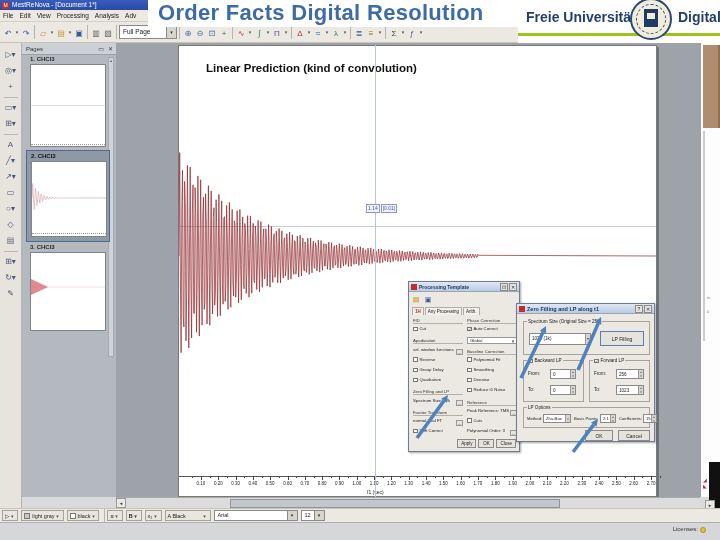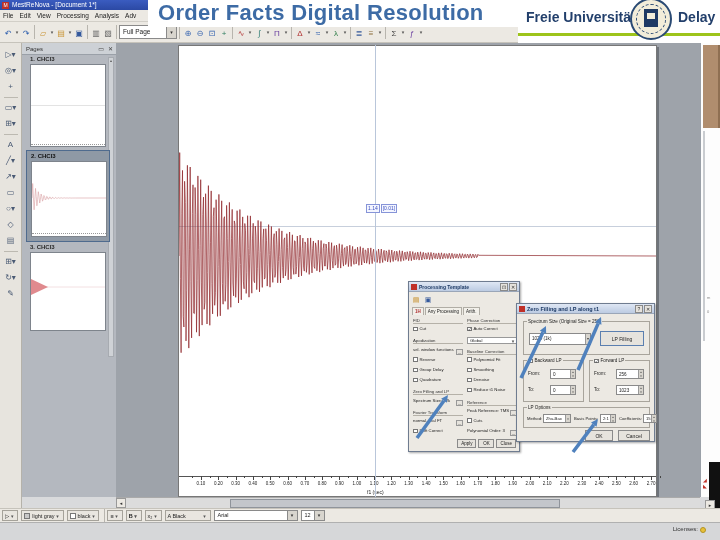--- a/index.html
+++ b/index.html
@@ -214,20 +214,21 @@
     <div class="abs thumb-box" style="left:8px;top:209px;width:76px;height:79px;">
       <svg width="74" height="77">
         <line x1="0" y1="34" x2="74" y2="34" stroke="#f0d8da" stroke-width="0.8"></line>
         <polygon points="0,26 17,34 0,42" fill="#e08a8e"></polygon>
       </svg>
     </div>
   </div>
 
   <div class="abs" id="canvas"></div>
   <div class="abs" id="page">
+    <div class="abs" id="page-heading">Linear Prediction (kind of convolution)</div>
     <div class="abs" id="hline"></div>
     <svg class="abs" width="479" height="452" style="left:0;top:0;">
       <path id="fidpath" fill="none" stroke-width="0.7" stroke="#8e2428" d="M0 210L0.0 210.0L0.7 106.6L1.4 232.3L2.1 306.7L2.8 167.2L3.5 124.4L4.2 270.5L4.9 281.0L5.6 135.3L6.3 156.5L7.0 294.9L7.7 244.2L8.4 119.3L9.1 196.0L9.8 302.1L10.5 203.9L11.2 121.0L11.9 235.2L12.6 291.9L13.3 167.5L14.0 138.8L14.7 267.1L15.4 267.6L16.1 141.5L16.8 168.2L17.5 286.2L18.2 234.5L18.9 129.9L19.6 203.2L20.3 290.1L21.0 199.4L21.7 133.7L22.4 236.9L23.1 279.1L23.8 168.7L24.5 151.1L25.2 263.3L25.9 256.3L26.6 147.7L27.3 178.0L28.0 278.0L28.7 226.7L29.4 139.6L30.1 208.8L30.8 279.3L31.5 196.2L32.2 144.9L32.9 237.6L33.6 267.9L34.3 170.4L35.0 161.7L35.7 259.3L36.4 246.7L37.1 153.7L37.8 186.1L38.5 270.4L39.2 220.4L39.9 148.4L40.6 213.1L41.3 269.8L42.0 194.1L42.7 154.8L43.4 237.6L44.1 258.2L44.8 172.5L45.5 170.7L46.2 255.3L46.9 238.8L47.6 159.4L48.3 192.7L49.0 263.4L49.7 215.4L50.4 156.4L51.1 216.2L51.8 261.3L52.5 192.8L53.2 163.4L53.9 237.0L54.6 249.9L55.3 174.9L56.0 178.4L56.7 251.3L57.4 232.1L58.1 164.7L58.8 198.1L59.5 257.0L60.2 211.6L60.9 163.5L61.6 218.5L62.3 253.8L63.0 192.2L63.7 170.9L64.4 235.9L65.1 242.8L65.8 177.5L66.5 184.8L67.2 247.4L67.9 226.6L68.6 169.7L69.3 202.4L70.0 251.2L70.7 208.6L71.4 169.9L72.1 220.0L72.8 247.2L73.5 192.1L74.2 177.3L74.9 234.6L75.6 236.7L76.3 180.1L77.0 190.2L77.7 243.6L78.4 222.2L79.1 174.4L79.8 205.8L80.5 245.9L81.2 206.4L81.9 175.5L82.6 221.0L83.3 241.4L84.0 192.4L84.7 182.9L85.4 233.1L86.1 231.6L86.8 182.7L87.5 194.7L88.2 240.1L88.9 218.5L89.6 178.6L90.3 208.4L91.0 241.2L91.7 204.8L92.4 180.5L93.1 221.5L93.8 236.4L94.5 193.1L95.2 187.7L95.9 231.4L96.6 227.2L97.3 185.2L98.0 198.4L98.7 236.8L99.4 215.6L100.1 182.5L100.8 210.5L101.5 236.9L102.2 203.7L102.9 184.9L103.6 221.6L104.3 232.1L105.0 193.9L105.7 191.8L106.4 229.8L107.1 223.6L107.8 187.7L108.5 201.5L109.2 233.8L109.9 213.2L110.6 186.0L111.3 212.0L112.0 233.1L112.7 203.0L113.4 188.8L114.1 221.4L114.8 228.4L115.5 194.8L116.2 195.3L116.9 228.1L117.6 220.6L118.3 190.0L119.0 204.0L119.7 231.0L120.4 211.4L121.1 189.1L121.8 213.1L122.5 229.8L123.2 202.6L123.9 192.1L124.6 221.1L125.3 225.1L126.0 195.9L126.7 198.2L127.4 226.4L128.1 218.0L128.8 192.1L129.5 206.0L130.2 228.4L130.9 210.0L131.6 191.9L132.3 213.9L133.0 226.9L133.7 202.5L134.4 195.1L135.1 220.6L135.8 222.4L136.5 196.9L137.2 200.7L137.9 224.8L138.6 216.0L139.3 194.2L140.0 207.6L140.7 226.1L141.4 208.9L142.1 194.5L142.8 214.4L143.5 224.3L144.2 202.6L144.9 197.6L145.6 220.0L146.3 220.0L147.0 198.0L147.7 202.7L148.4 223.3L149.1 214.3L149.8 196.0L150.5 208.8L151.2 224.0L151.9 208.1L152.6 196.7L153.3 214.7L154.0 222.1L154.7 202.8L155.4 199.7L156.1 219.3L156.8 218.1L157.5 199.1L158.2 204.4L158.9 221.9L159.6 212.9L160.3 197.7L161.0 209.8L161.7 222.1L162.4 207.6L163.1 198.6L163.8 214.8L164.5 220.1L165.2 203.1L165.9 201.6L166.6 218.6L167.3 216.4L168.0 200.2L168.7 205.8L169.4 220.6L170.1 211.8L170.8 199.2L171.5 210.5L172.2 220.4L172.9 207.2L173.6 200.4L174.3 214.8L175.0 218.4L175.7 203.5L176.4 203.2L177.1 217.9L177.8 215.0L178.5 201.2L179.2 207.0L179.9 219.3L180.6 210.9L181.3 200.6L182.0 211.1L182.7 219.0L183.4 207.0L184.1 201.9L184.8 214.7L185.5 217.0L186.2 203.9L186.9 204.5L187.6 217.2L188.3 213.9L189.0 202.1L189.7 207.9L190.4 218.2L191.1 210.3L191.8 201.9L192.5 211.5L193.2 217.6L193.9 206.9L194.6 203.2L195.3 214.5L196.0 215.7L196.7 204.3L197.4 205.6L198.1 216.5L198.8 212.9L199.5 203.0L200.2 208.7L200.9 217.2L201.6 209.8L202.3 203.0L203.0 211.8L203.7 216.5L204.4 206.9L205.1 204.3L205.8 214.3L206.5 214.7L207.2 204.8L207.9 206.5L208.6 215.9L209.3 212.1L210.0 203.8L210.7 209.3L211.4 216.3L212.1 209.4L212.8 204.0L213.5 211.9L214.2 215.5L214.9 206.9L215.6 205.3L216.3 214.0L217.0 213.8L217.7 205.2L218.4 207.3L219.1 215.3L219.8 211.5L220.5 204.5L221.2 209.7L221.9 215.4L222.6 209.1L223.3 204.9L224.0 212.0L224.7 214.6L225.4 207.0L226.1 206.1L226.8 213.7L227.5 213.0L228.2 205.7L228.9 208.0L229.6 214.7L230.3 211.0L231.0 205.2L231.7 210.1L232.4 214.7L233.1 208.9L233.8 205.6L234.5 212.0L235.2 213.9L235.9 207.2L236.6 206.8L237.3 213.5L238.0 212.4L238.7 206.1L239.4 208.5L240.1 214.1L240.8 210.6L241.5 205.8L242.2 210.4L242.9 214.0L243.6 208.8L244.3 206.3L245.0 212.0L245.7 213.2L246.4 207.3L247.1 207.4L247.8 213.2L248.5 211.8L249.2 206.5L249.9 208.9L250.6 213.7L251.3 210.2L252.0 206.4L252.7 210.5L253.4 213.5L254.1 208.7L254.8 206.9L255.5 211.9L256.2 212.6L256.9 207.5L257.6 207.9L258.3 212.9L259.0 211.4L259.7 206.9L260.4 209.3L261.1 213.2L261.8 210.0L262.5 206.8L263.2 210.7L263.9 212.9L264.6 208.7L265.3 207.4L266.0 211.8L266.7 212.2L267.4 207.7L268.1 208.4L268.8 212.6L269.5 211.0L270.2 207.2L270.9 209.6L271.6 212.8L272.3 209.8L273.0 207.3L273.7 210.8L274.4 212.5L275.1 208.7L275.8 207.8L276.5 211.7L277.2 211.8L277.9 207.9L278.6 208.7L279.3 212.3L280.0 210.7L280.7 207.6L281.4 209.8L282.1 212.4L282.8 209.7L283.5 207.7L284.2 210.8L284.9 212.1L285.6 208.7L286.3 208.2L287.0 211.6L287.7 211.4L288.4 208.1L289.1 209.0L289.8 212.1L290.5 210.5L291.2 207.9L291.9 210.0L292.6 212.1L293.3 209.6L294.0 208.0L294.7 210.8L295.4 211.8L296.1 208.8L296.8 208.5L297.5 211.5L298.2 211.1L298.9 208.3L299.6 209.3L477 210"></path>
     </svg>
     <div class="abs" id="axis-line"></div>
     <div id="axis-ticks">
         <div class="tickmark" style="left: 22px; top: 430px; height: 4px;"></div>
         <div class="ticklabel" style="left: 22px; top: 435px;">0.10</div>
         <div class="tickmark" style="left: 30.65px; top: 430px; height: 2px;"></div>
         <div class="tickmark" style="left: 39.31px; top: 430px; height: 4px;"></div>
@@ -514,21 +515,21 @@
     <div class="dlg-push" style="left:68px;top:126px;width:28px;height:11px;line-height:10px;">OK</div>
     <div class="dlg-push" style="left:101px;top:126px;width:32px;height:11px;line-height:10px;">Cancel</div>
   </div>
 
   <div class="abs" id="title-band">
     <div class="abs" id="slide-title" style="color: rgb(61, 107, 165);">Order Facts Digital Resolution</div>
   </div>
   <div class="abs" id="logo-band">
     <div class="abs" id="green-rule" style="background: rgb(157, 196, 27);"></div>
     <div class="abs" id="logo-left" style="color: rgb(34, 63, 107);">Freie Universität</div>
-    <div class="abs" id="logo-right" style="color: rgb(34, 63, 107);">Delay</div>
+    <div class="abs" id="logo-right" style="color: rgb(34, 63, 107);">Digital</div>
     <div class="abs" id="seal">
       <div class="abs" id="seal-inner"></div>
       <div class="abs" id="seal-shield"></div>
       <div class="abs" id="seal-book"></div>
     </div>
   </div>
 
   <svg class="abs" id="arrows" width="720" height="540">
       <line x1="417" y1="438" x2="443.90638897236784" y2="400.6782346512317" stroke="#4f81bd" stroke-width="3.5"></line>
       <polygon points="448,395 446.7455062979837,402.7250401650478 441.067271646752,398.63142913741564" fill="#4f81bd"></polygon>

